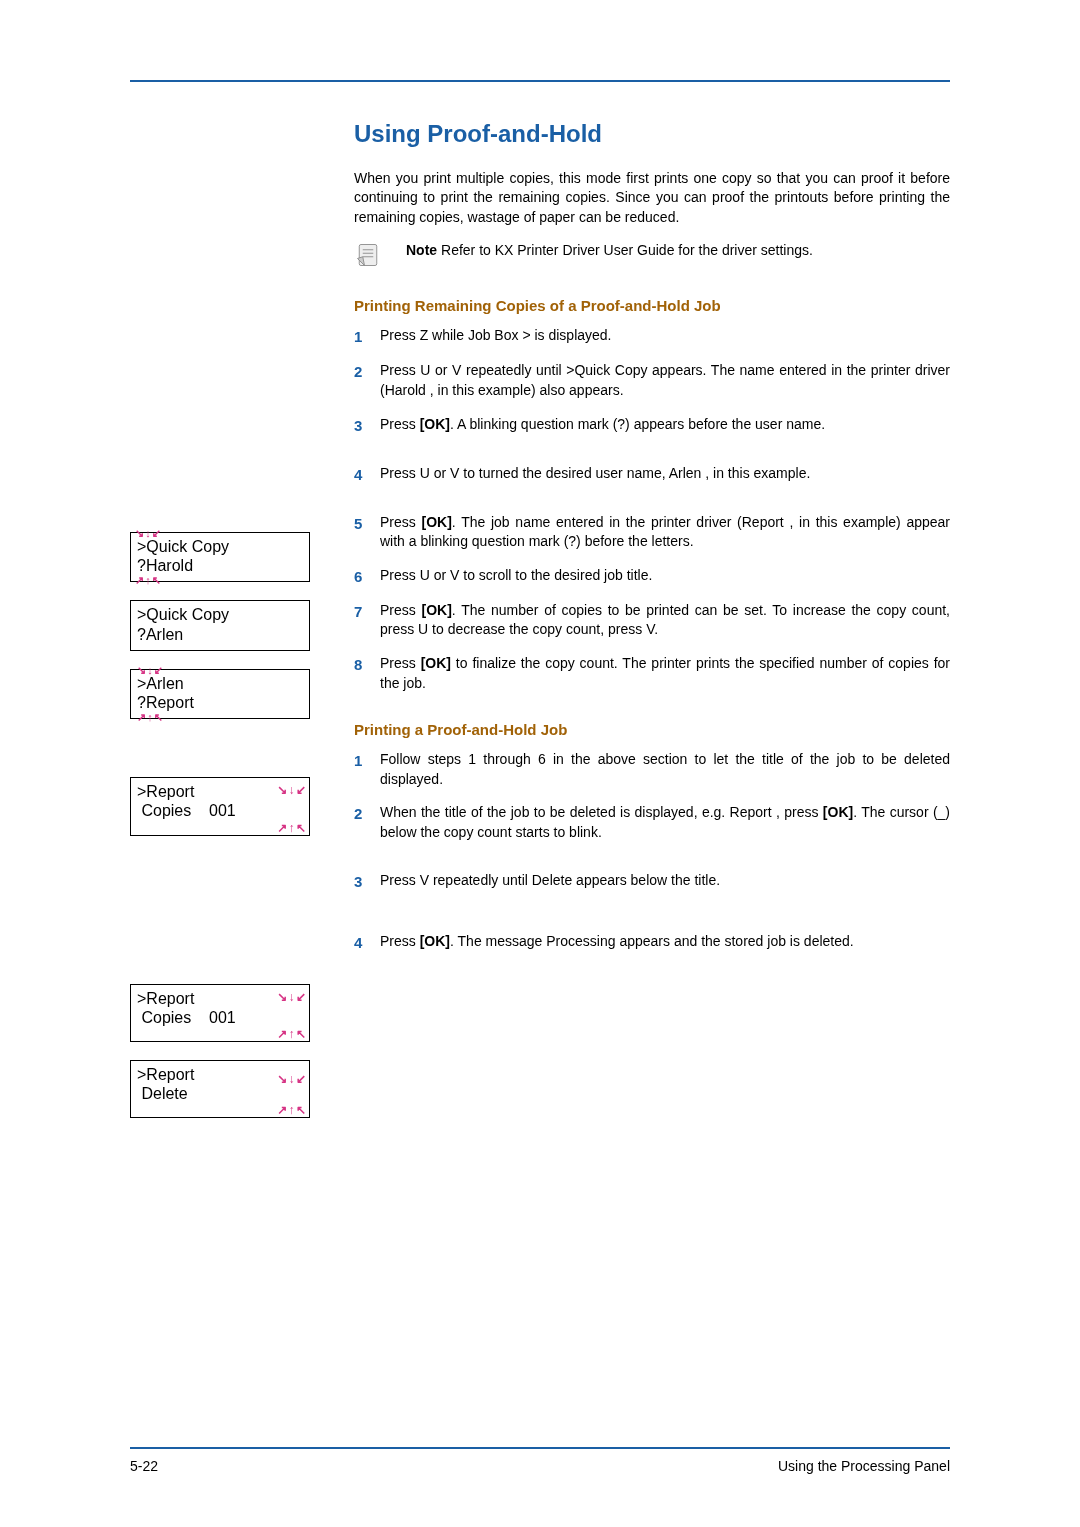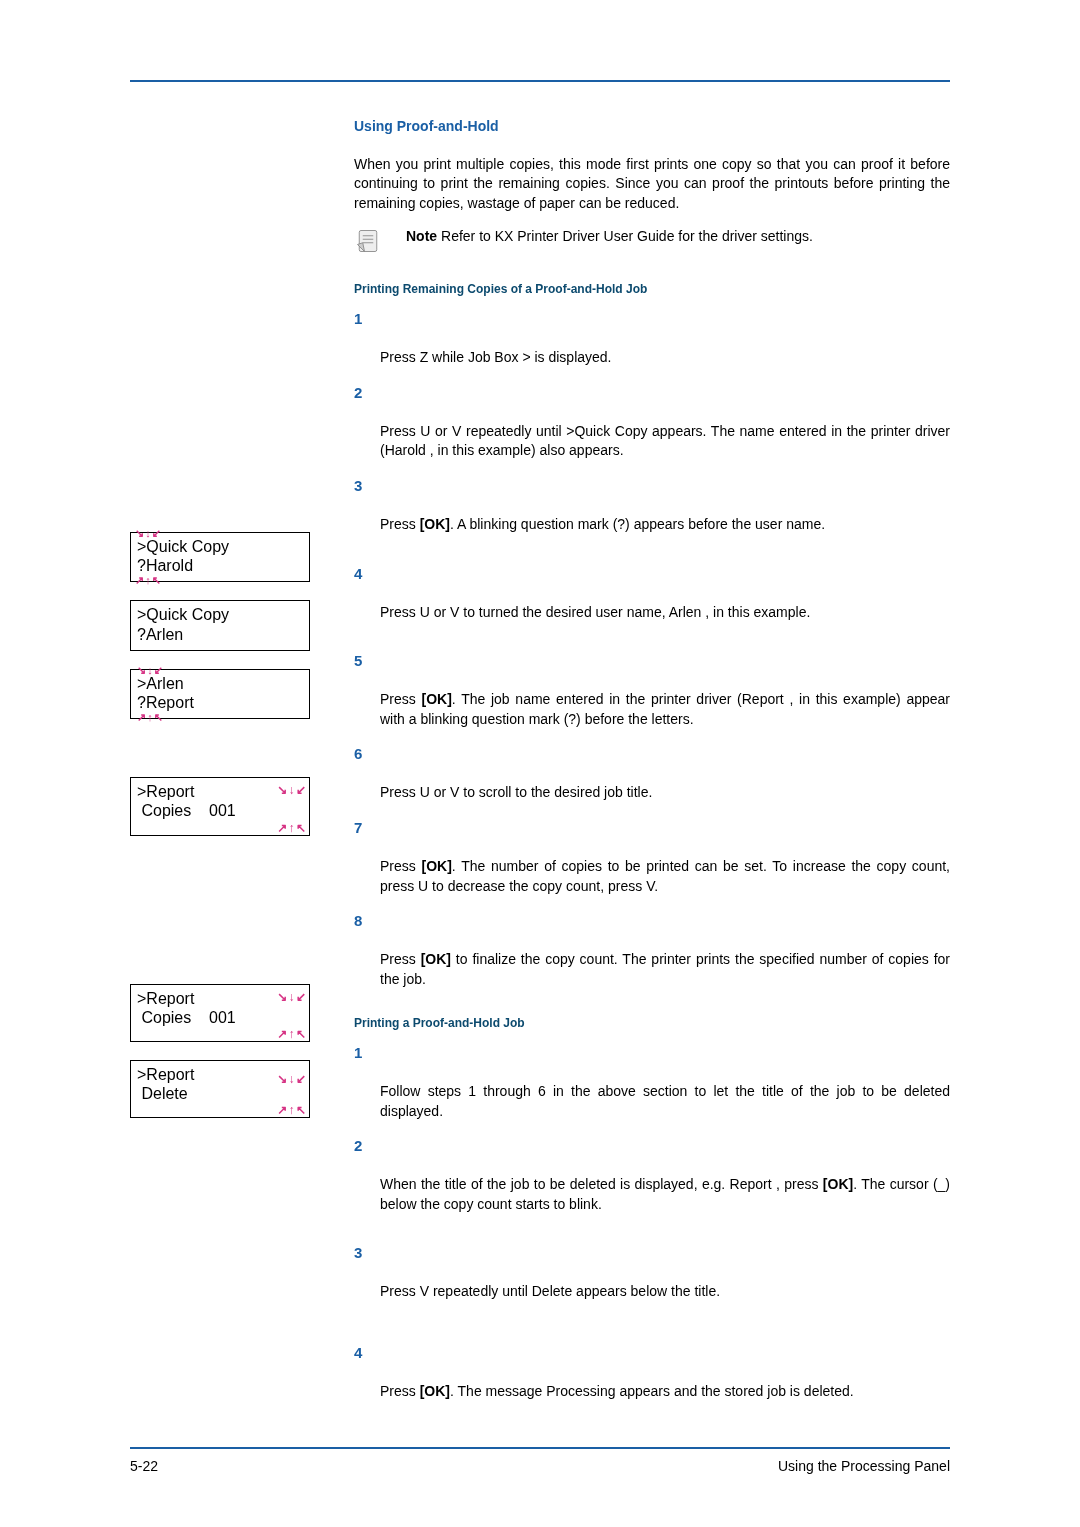--- a/index.html
+++ b/index.html
@@ -30,27 +30,27 @@
   .left-col {
     width: 200px;
     flex-shrink: 0;
     padding-top: 415px;
   }
   .right-col {
     flex: 1;
   }
   h2.section-title {
     color: #1a5fa5;
-    font-size: 14px;
+    font-size: 24px;
     font-weight: bold;
     margin-bottom: 18px;
   }
   h3.sub-title {
-    color: #0c4a6e;
-    font-size: 12px;
+    color: #a16207;
+    font-size: 15px;
     font-weight: bold;
     margin-top: 26px;
     margin-bottom: 10px;
   }
   p.para {
     margin-bottom: 14px;
     text-align: justify;
   }
   .note-row {
     display: flex;
@@ -77,21 +77,21 @@
     margin-bottom: 14px;
     text-align: justify;
   }
   ol.steps li .num {
     color: #1a5fa5;
     font-weight: bold;
     font-size: 15px;
     min-width: 14px;
     flex-shrink: 0;
   }
-  ol.steps li .txt { flex: 1; margin-top: 40px; }
+  ol.steps li .txt { flex: 1; }
   .lcd {
     border: 1px solid #000;
     width: 180px;
     padding: 4px 6px 6px 6px;
     font-family: Arial, Helvetica, sans-serif;
     font-size: 16px;
     line-height: 1.2;
     margin-bottom: 18px;
     position: relative;
     background: #fff;

